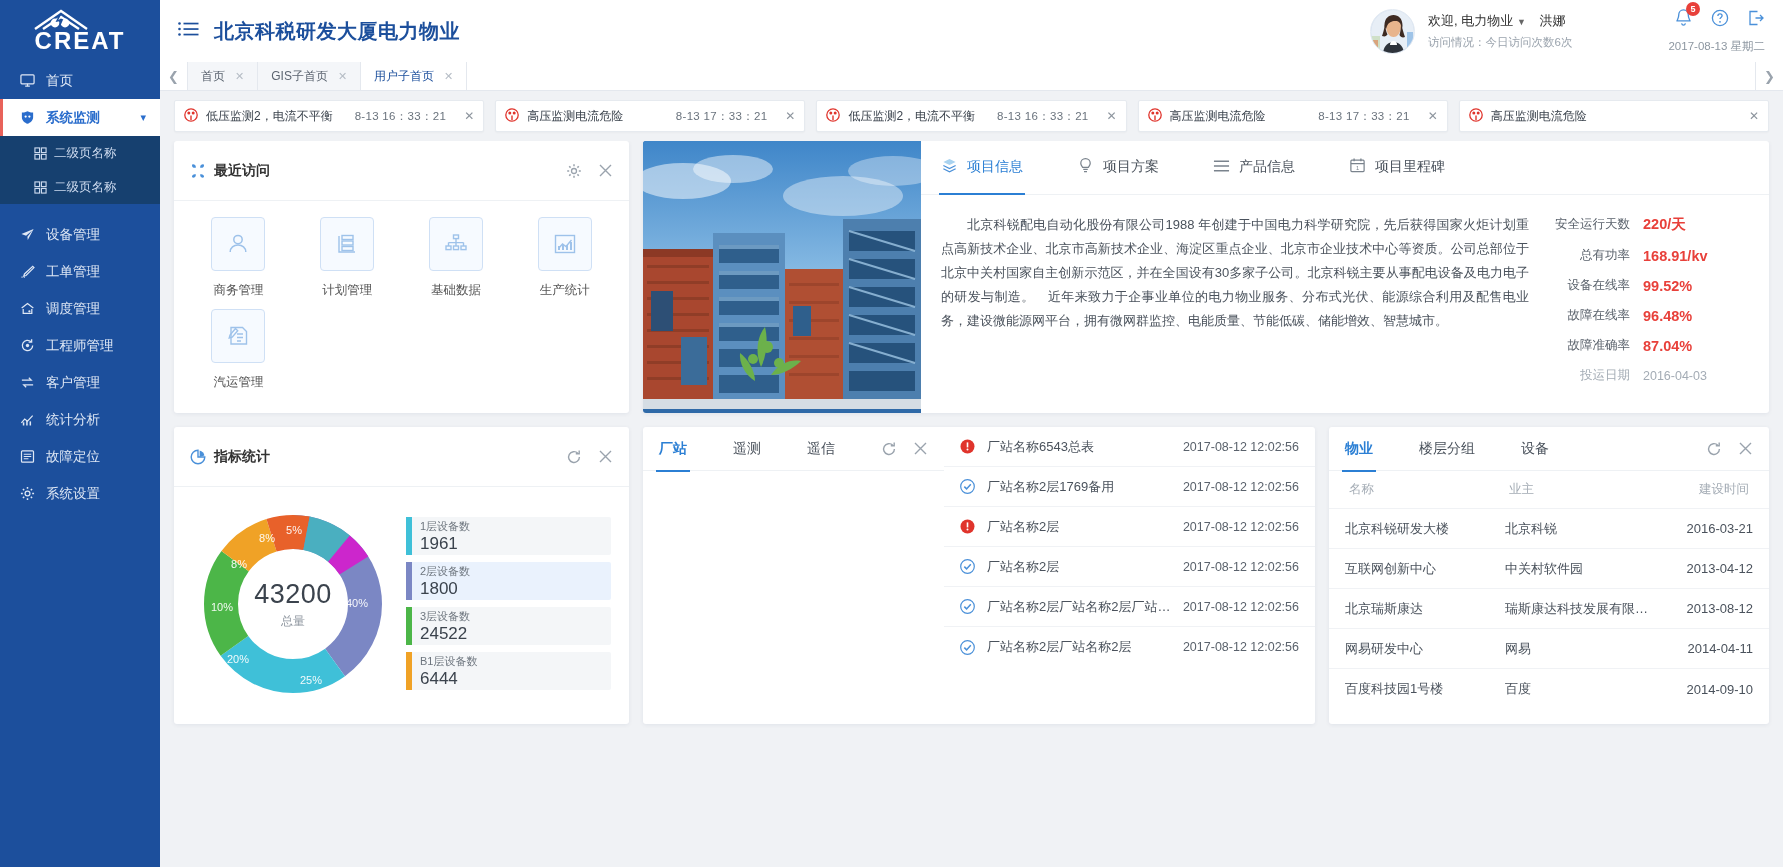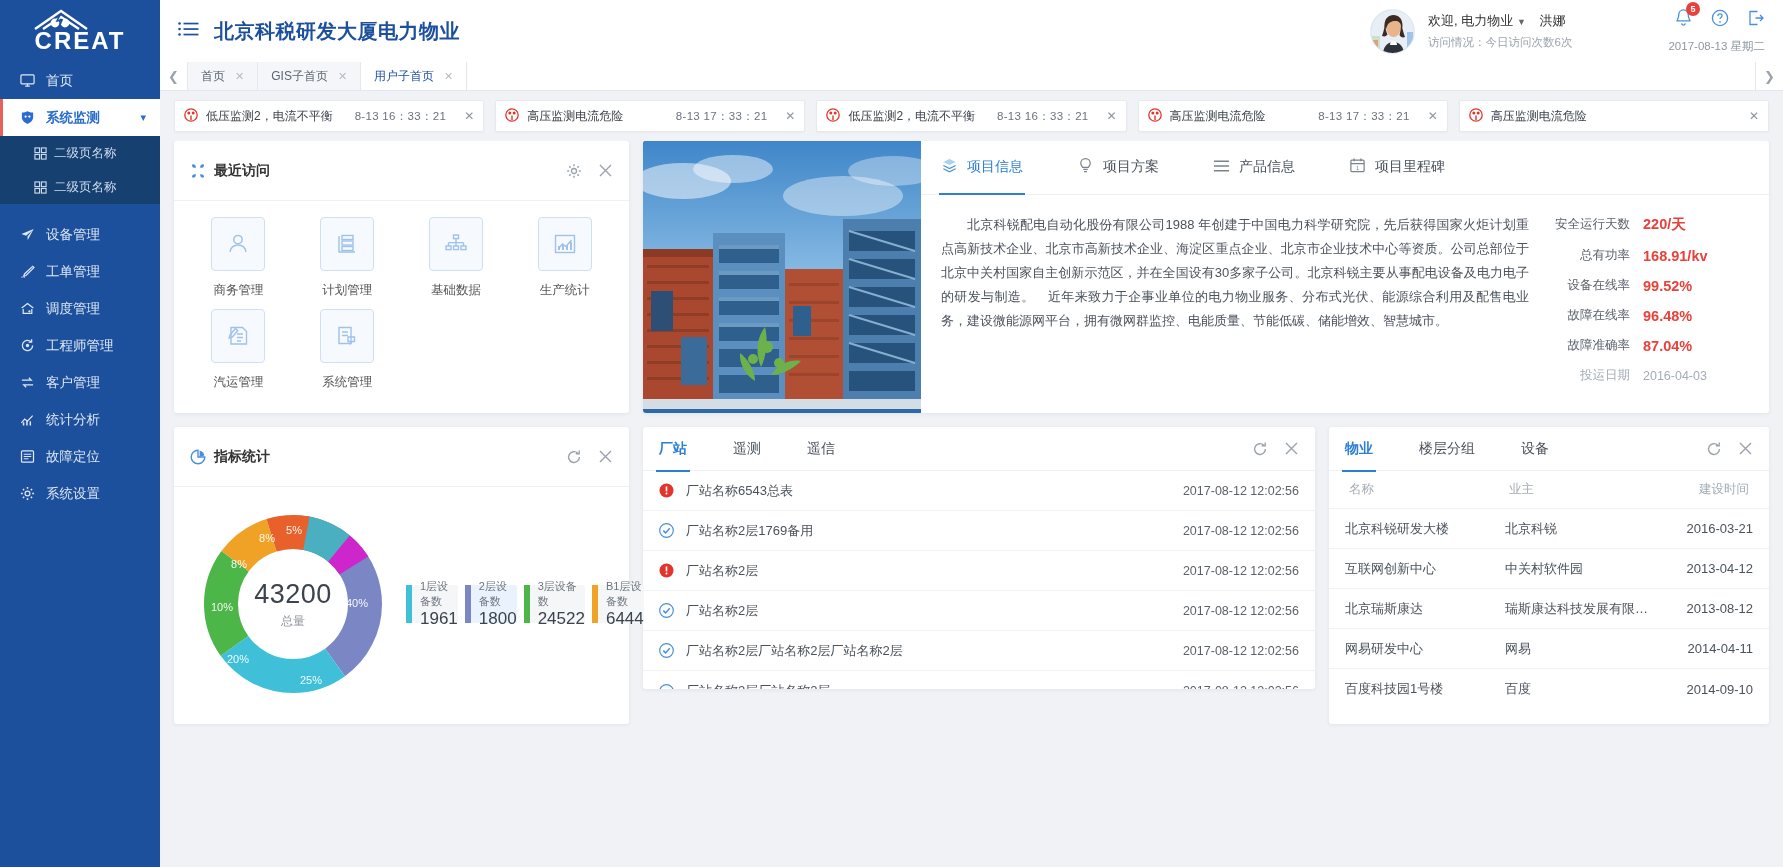--- a/index.html
+++ b/index.html
@@ -155,32 +155,32 @@
   .pstat.muted .k { color:#a4acb5; }
   .pstat.muted .v { color:#a4acb5; font-weight:normal; font-size:12.5px; }
 
   
   .metric { width: 455px; flex:0 0 455px; height: 297px; display:flex; flex-direction:column; }
   .metric-body { flex:1; display:flex; align-items:center; padding: 6px 18px 10px 14px; }
   .donut-wrap { width: 210px; flex:0 0 210px; display:flex; align-items:center; justify-content:center; position:relative; }
   .donut-center { position:absolute; text-align:center; left:0; right:0; top:50%; transform:translateY(-50%); }
   .donut-total { font-size: 27px; color:#3b434d; letter-spacing:.5px; }
   .donut-sub { font-size: 12px; color:#8d959e; margin-top: 3px; }
-  .legend { flex:1; padding-left: 8px; display:flex; flex-direction:row; gap: 7px; }
+  .legend { flex:1; padding-left: 8px; display:flex; flex-direction:column; gap: 7px; }
   .leg {
     height: 38px; background:#f4f6f8; display:flex; align-items:center; border-radius:2px; position:relative;
     padding-left: 14px;
   }
   .leg.hl { background:#eaf2fd; }
   .leg .bar { position:absolute; left:0; top:0; bottom:0; width:6px; }
   .leg .lk { font-size: 11px; color:#6d757e; }
   .leg .lv { font-size: 17px; color:#3b434d; line-height: 18px; margin-top:1px; }
 
   
-  .listcard { flex:1; height: 262px; display:flex; flex-direction:column; min-width:0; }
+  .listcard { flex:1; height: 297px; display:flex; flex-direction:row; min-width:0; }
   .lc-tabs { height: 44px; display:flex; align-items:center; padding-left: 16px; gap: 46px; border-bottom:1px solid #eef1f4; position:relative; }
   .lc-tab { font-size: 14px; color:#4a525c; height:44px; display:flex; align-items:center; position:relative; cursor:pointer; }
   .lc-tab.active { color:#2b7fd4; font-weight:bold; }
   .lc-tab.active::after { content:""; position:absolute; left:-3px; right:-3px; bottom:-1px; height:2px; background:#2b7fd4; }
   .lc-actions { margin-left:auto; display:flex; gap:16px; padding-right: 16px; color:#9aa3ad; }
   .lc-rows { flex:1; overflow:hidden; }
   .lrow {
     height: 40px; display:flex; align-items:center; padding: 0 16px;
     border-bottom: 1px solid #f0f2f5; font-size: 13px; color:#4a525c;
   }
@@ -618,32 +618,20 @@
                     <g fill="none" stroke="#9ec2ea" stroke-width="1.4">
                       <path d="M6 4.5h11.5l4 4V21H6z"></path>
                       <path d="M12 11h6M12 14.5h6M12 18h4"></path>
                       <path d="M10.5 5.5L5 12l-.8 3 3-.8 5.5-6.5z"></path>
                     </g>
                   </svg>
               </div>
               <div class="rv-lbl">汽运管理</div>
             </div>
 
-            <div class="rv-cell">
-              <div class="rv-box">
-                <svg width="26" height="26" viewBox="0 0 26 26">
-                    <g fill="none" stroke="#9ec2ea" stroke-width="1.4">
-                      <path d="M5 4.5h12v16H5z"></path>
-                      <path d="M8 9h6M8 12.5h6"></path>
-                      <path d="M14 14h6.5v4.5H18l-1.5 2v-2H14z"></path>
-                    </g>
-                  </svg>
-              </div>
-              <div class="rv-lbl">系统管理</div>
-            </div>
 
 
           </div>
         </div>
 
         <div class="card project">
           <div class="proj-img">
             <svg width="278" height="268" viewBox="0 0 278 268" preserveAspectRatio="xMidYMid slice">
               <defs>
                 <linearGradient id="sky" x1="0" y1="0" x2="0" y2="1">

